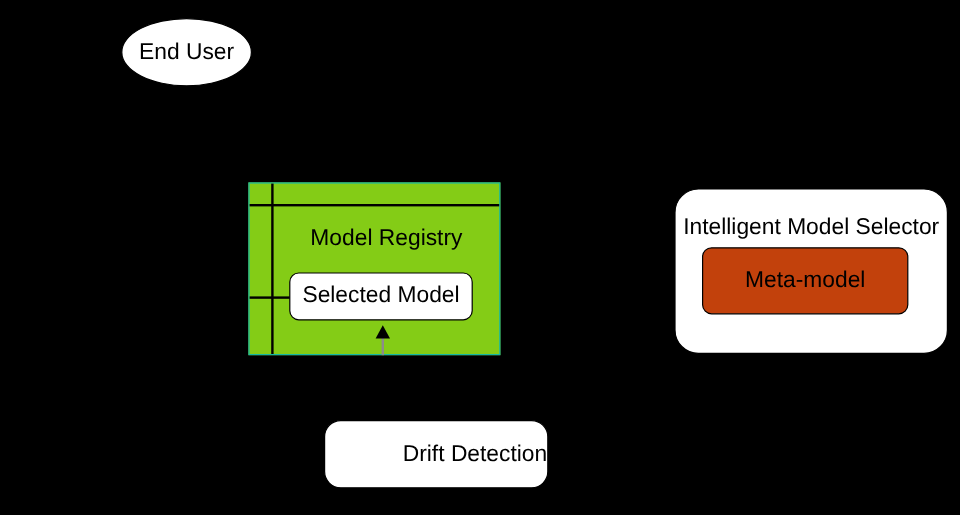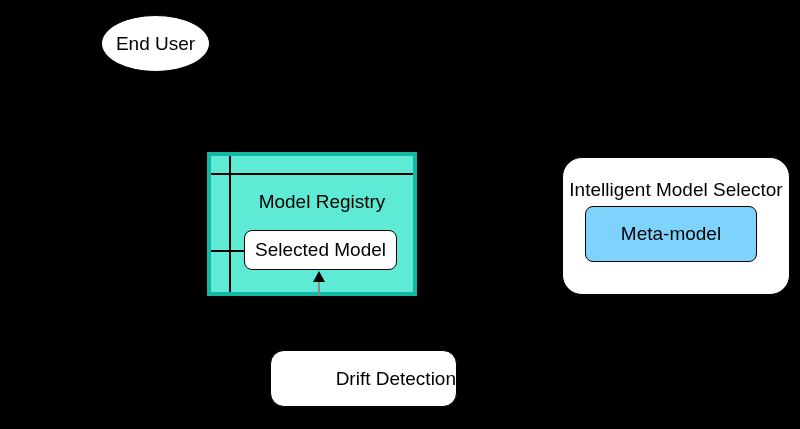--- a/index.html
+++ b/index.html
@@ -31,22 +31,22 @@
     border: 1px solid #000000;
     border-radius: 50%;
     display: flex; align-items: center; justify-content: center;
   }
 
   
   .model-registry {
     position: absolute;
     left: 207px; top: 152px;
     width: 210px; height: 144px;
-    background: #5eead4;
-    border: 4px solid #14b8a6;
+    background: #84cc16;
+    border: 1px solid #14b8a6;
   }
   .mr-divider-vertical {
     position: absolute;
     left: 18px; top: 0; bottom: 0;
     width: 2px;
     background: #000000;
   }
   .mr-divider-top {
     position: absolute;
     left: 0; right: 0; top: 17px;
@@ -101,21 +101,21 @@
   }
   .ims-title {
     position: absolute;
     left: 0; right: 0; top: 24px;
     text-align: center;
   }
   .meta-model {
     position: absolute;
     left: 22px; top: 48px;
     width: 172px; height: 56px;
-    background: #7dd3fc;
+    background: #c2410c;
     border: 1px solid #000000;
     border-radius: 8px;
     display: flex; align-items: center; justify-content: center;
   }
 
   
   .drift-detection {
     position: absolute;
     left: 270px; top: 350px;
     width: 187px; height: 57px;

